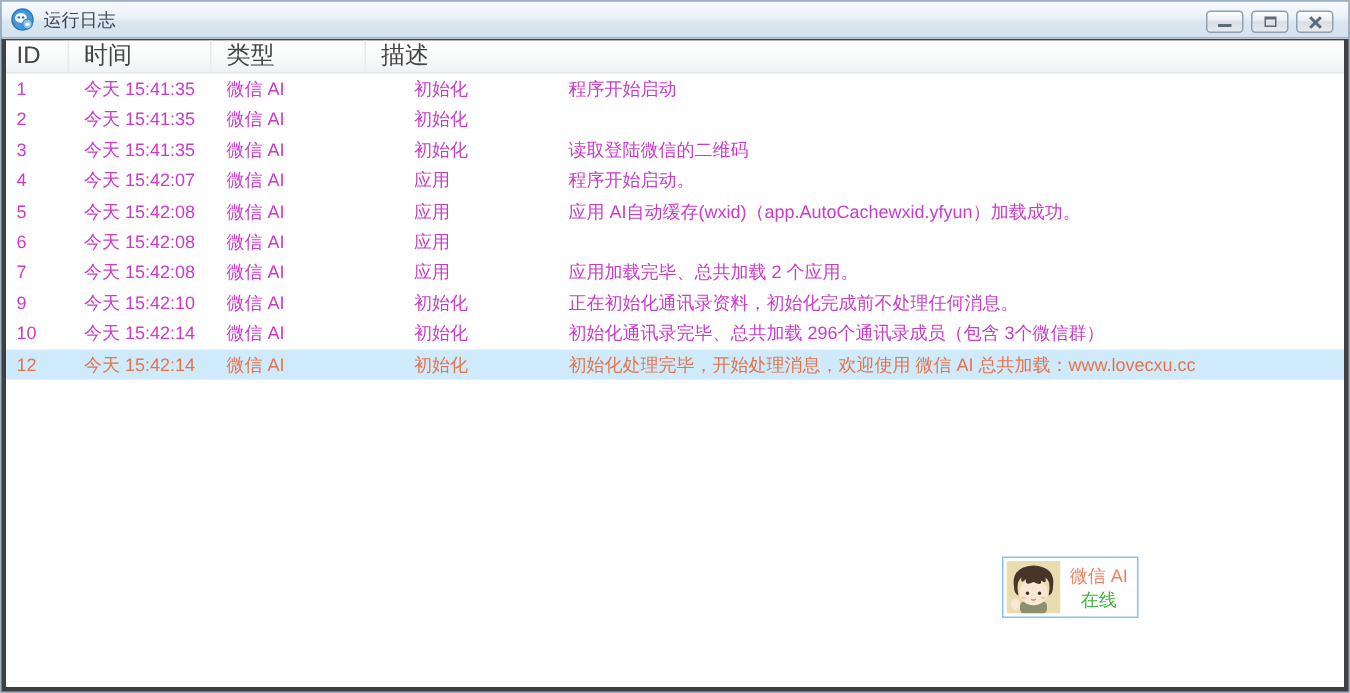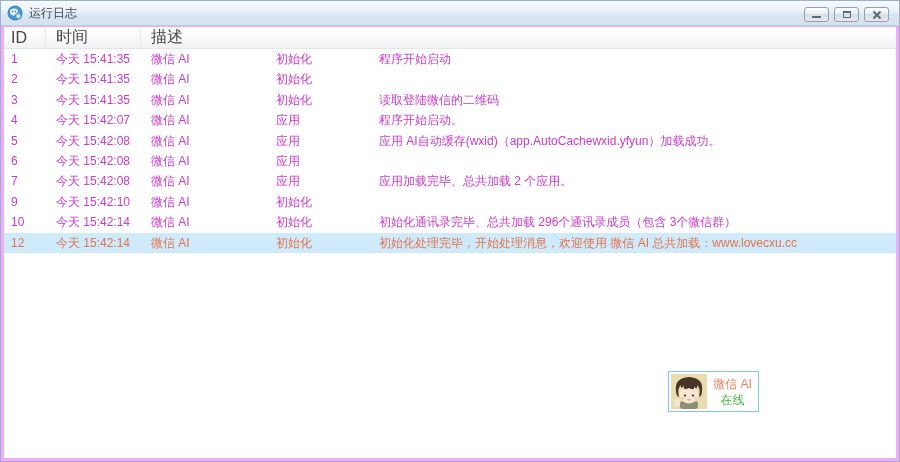--- a/index.html
+++ b/index.html
@@ -1,20 +1,20 @@
 <!DOCTYPE html>
 <html style="--log-text: #cb3acb; --highlight-bg: #cfeafa; --highlight-text: #e4744d; --online-green: #3db53d; --name-red: #ee7e60; --widget-border: #82c6ea;"><head>
 <meta charset="utf-8">
 <style>
   * { margin:0; padding:0; box-sizing:border-box; }
   html,body { width:900px; height:462px; font-family:"Liberation Sans","DejaVu Sans",sans-serif; }
   .window {
     position:relative; width:900px; height:462px;
     border:1px solid #9db1c4;
-    background:#f0abfc;
+    background:#404040;
   }
   
   .titlebar {
     position:absolute; top:0; left:0; right:0; height:25px;
     background:linear-gradient(to bottom,#f6fafd 0%,#e9f1f8 45%,#dae7f2 55%,#d5e2ee 100%);
     border-bottom:1px solid #bccfdf;
     display:flex; align-items:center;
   }
   .app-icon { width:16px; height:16px; margin:0 6px 0 6px; flex:0 0 auto; }
   .title-text { font-size:12px; color:#3c4654; }
@@ -95,20 +95,21 @@
       <div class="win-btn">
           <span class="glyph-close"></span>
         </div>
     </div>
   </div>
 
   <div class="content">
     <div class="log-header">
       <div class="hcell col-id">ID</div>
       <div class="hcell col-time">时间</div>
+      <div class="hcell col-type">类型</div>
       <div class="hcell col-desc">描述</div>
     </div>
     <div class="log-body">
         <div class="log-row">
     <div class="col-id">1</div>
     <div class="col-time" style="padding-left:10px">今天 15:41:35</div>
     <div class="col-src" style="padding-left:10px">微信 AI</div>
     <div class="col-type" style="padding-left:10px">初始化</div>
     <div class="col-desc" style="padding-left:10px">程序开始启动</div>
   </div>
@@ -150,20 +151,21 @@
     <div class="col-time" style="padding-left:10px">今天 15:42:08</div>
     <div class="col-src" style="padding-left:10px">微信 AI</div>
     <div class="col-type" style="padding-left:10px">应用</div>
     <div class="col-desc" style="padding-left:10px">应用加载完毕、总共加载 2 个应用。</div>
   </div>
         <div class="log-row">
     <div class="col-id">9</div>
     <div class="col-time" style="padding-left:10px">今天 15:42:10</div>
     <div class="col-src" style="padding-left:10px">微信 AI</div>
     <div class="col-type" style="padding-left:10px">初始化</div>
+    <div class="col-desc" style="padding-left:10px">正在初始化通讯录资料，初始化完成前不处理任何消息。</div>
   </div>
         <div class="log-row">
     <div class="col-id">10</div>
     <div class="col-time" style="padding-left:10px">今天 15:42:14</div>
     <div class="col-src" style="padding-left:10px">微信 AI</div>
     <div class="col-type" style="padding-left:10px">初始化</div>
     <div class="col-desc" style="padding-left:10px">初始化通讯录完毕、总共加载 296个通讯录成员（包含 3个微信群）</div>
   </div>
         <div class="log-row highlighted">
     <div class="col-id">12</div>

